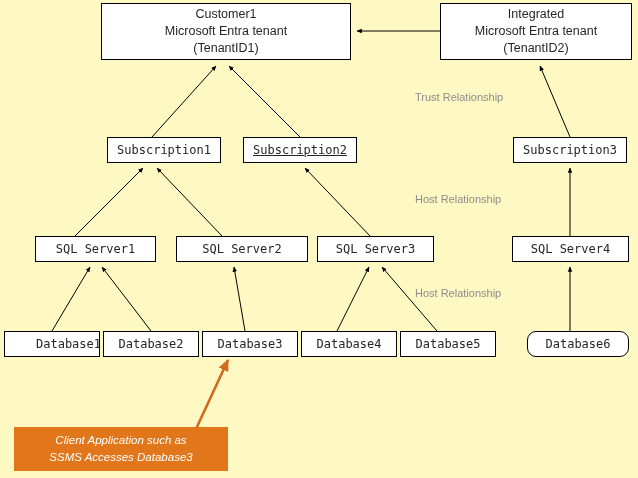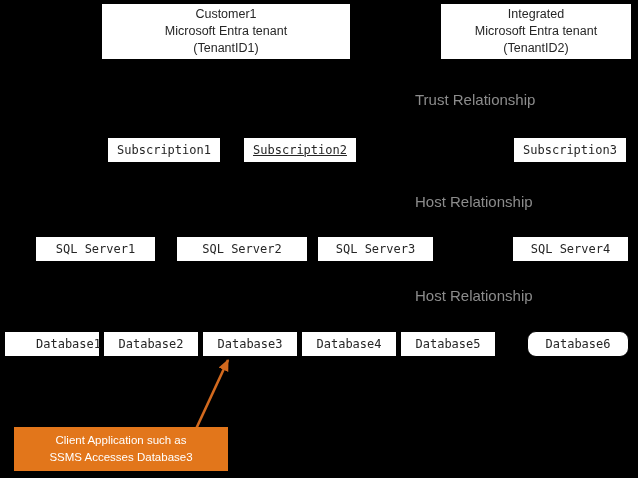--- a/index.html
+++ b/index.html
@@ -4,21 +4,21 @@
 <style>
   html, body {
     margin: 0;
     padding: 0;
     background: #ffffff;
   }
   #canvas {
     position: relative;
     width: 638px;
     height: 478px;
-    background: #000000;
+    background: #fef9c3;
     overflow: hidden;
     font-family: "Liberation Sans", sans-serif;
   }
   #edges {
     position: absolute;
     left: 0;
     top: 0;
     width: 638px;
     height: 478px;
   }
@@ -45,40 +45,41 @@
     font-size: 12px;
     letter-spacing: 0px;
   }
   .node-line {
     display: block;
     white-space: nowrap;
   }
   .edge-label {
     position: absolute;
     font-family: "Liberation Sans", sans-serif;
-    font-size: 15px;
+    font-size: 11px;
     color: #8c8c8c;
     white-space: nowrap;
     z-index: 2;
   }
   .callout {
     position: absolute;
     box-sizing: border-box;
     background: #E2761B;
     color: #ffffff;
     font-family: "Liberation Sans", sans-serif;
     font-size: 11.5px;
     line-height: 17px;
     display: flex;
     flex-direction: column;
     align-items: center;
     justify-content: center;
     text-align: center;
     z-index: 3;
     border: none;
+    font-style: italic;
   }
   .callout-line {
     display: block;
     white-space: nowrap;
   }
 </style>
 </head>
 <body>
 
 <div id="canvas">

